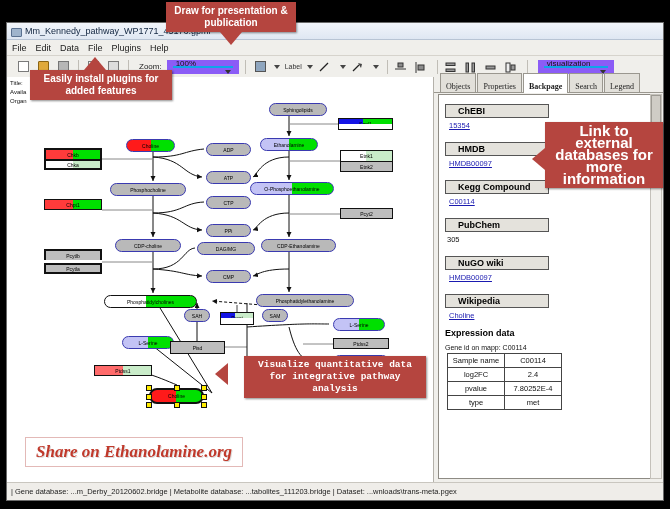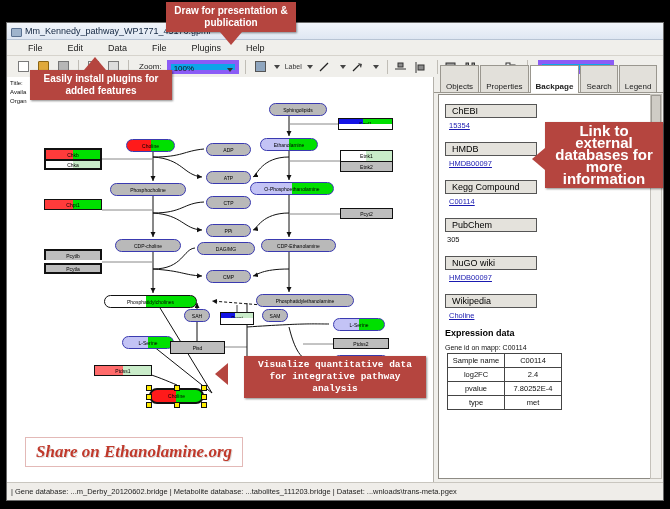--- a/index.html
+++ b/index.html
@@ -11,30 +11,30 @@
        border:1px solid #6a6a6a;box-sizing:border-box;}
   .titlebar{height:17px;background:linear-gradient(#f2f5fa,#dfe7f2);border-bottom:1px solid #b8c4d4;
             display:flex;align-items:center;padding:0 3px;box-sizing:border-box;}
   .tb-icon{width:11px;height:11px;margin-right:4px;position:relative;flex:0 0 auto;}
   .tb-icon:before{content:"";position:absolute;left:1px;top:2px;width:9px;height:7px;
       background:#9fb4cc;border:1px solid #5a7190;border-radius:1px;}
   .tb-title{font-size:9px;color:#10243f;white-space:nowrap;overflow:hidden;}
 
   .menubar{height:15px;background:#f0efeb;border-bottom:1px solid #d6d3cc;display:flex;
            align-items:center;padding-left:5px;gap:9px;}
-  .menubar span{font-size:9px;color:#1b1b1b;margin-left:16px;}
+  .menubar span{font-size:9px;color:#1b1b1b;}
 
   .toolbar{height:21px;background:#f0efeb;border-bottom:1px solid #c9c6bf;display:flex;
            align-items:center;padding-left:8px;gap:3px;}
   .tbtn{width:15px;height:15px;border:1px solid transparent;position:relative;}
   .tbtn i{position:absolute;inset:2px;display:block;}
   .sep{width:1px;height:14px;background:#c0bdb6;margin:0 3px;}
   .zoomlbl{font-size:8px;color:#222;margin:0 2px 0 4px;}
-  .zoombox{width:72px;height:14px;background:#0ea5e9;border:4px solid #8b5cf6;font-size:8px;
-           color:#111;display:flex;align-items:flex-start;padding-left:3px;box-sizing:border-box;position:relative;}
+  .zoombox{width:72px;height:14px;background:#0ea5e9;border:6px solid #8b5cf6;font-size:8px;
+           color:#111;display:flex;align-items:flex-end;padding-left:3px;box-sizing:border-box;position:relative;}
   .zoombox .arw{position:absolute;right:2px;top:4px;width:0;height:0;border-left:3px solid transparent;
            border-right:3px solid transparent;border-top:4px solid #333;}
   .ddarw{width:0;height:0;border-left:3px solid transparent;border-right:3px solid transparent;
          border-top:4px solid #444;margin:0 2px;}
   .tlabel{font-size:7px;color:#333;}
 
   
   .body{position:absolute;left:0;top:54px;right:0;bottom:17px;display:flex;}
   .canvaswrap{position:relative;width:426px;background:#fff;border-right:1px solid #b4b1aa;overflow:hidden;}
   .sidepanel{position:relative;flex:1;background:#f0efeb;}
@@ -42,27 +42,27 @@
   
   .pwinfo{position:absolute;left:3px;top:2px;font-size:6px;color:#111;line-height:9px;}
 
   .statusbar{position:absolute;left:0;right:0;bottom:0;height:17px;background:#efede9;
              border-top:1px solid #c9c6bf;display:flex;align-items:center;padding-left:4px;}
   .statusbar span{font-size:7.5px;color:#1b1b1b;}
 
   
   .tabs{display:flex;height:15px;align-items:flex-end;padding-left:6px;border-bottom:1px solid #9a978f;
         background:#f0efeb;}
-  .tab{font-size:8px;padding:16px 5px 1px;border:1px solid #9a978f;border-bottom:none;background:#e2e0da;
-       color:#1b1b1b;margin-right:1px;}
+  .tab{font-size:8px;padding:8px 5px 1px;border:1px solid #9a978f;border-bottom:none;background:#e2e0da;
+       color:#1b1b1b;margin-right:1px;font-family:Liberation Serif, serif;}
   .tab.active{background:#fff;font-weight:bold;padding-bottom:2px;margin-bottom:-1px;}
   .panelbody{position:absolute;left:4px;top:17px;right:12px;bottom:4px;background:#fff;
              border:1px solid #8e8b84;overflow:hidden;padding:5px 0 0 6px;box-sizing:border-box;}
   .dbhdr{display:inline-block;min-width:78px;border:1px solid #555;background:#e4e2dc;
-         font-size:9px;font-weight:normal;color:#000;padding:1px 6px;margin-bottom:3px;}
+         font-size:9px;font-weight:bold;color:#000;padding:1px 12px;margin-bottom:3px;}
   .dblink{font-size:7.5px;color:#1a1ab0;text-decoration:underline;display:block;margin:0 0 8px 4px;}
   .dbtext{font-size:7.5px;color:#111;display:block;margin:0 0 8px 2px;}
   .exphdr{font-size:9px;font-weight:bold;color:#000;margin:2px 0 6px 0;}
   .geneid{font-size:7px;color:#111;margin-bottom:2px;}
   table.exp{border-collapse:collapse;margin-left:2px;}
   table.exp td{border:1px solid #444;font-size:7.5px;color:#111;text-align:center;
                padding:1px 4px;height:11px;min-width:48px;}
 
   
   .vscroll{position:absolute;right:1px;top:17px;bottom:4px;width:10px;background:#f1f0ec;border:1px solid #c4c1ba;}

